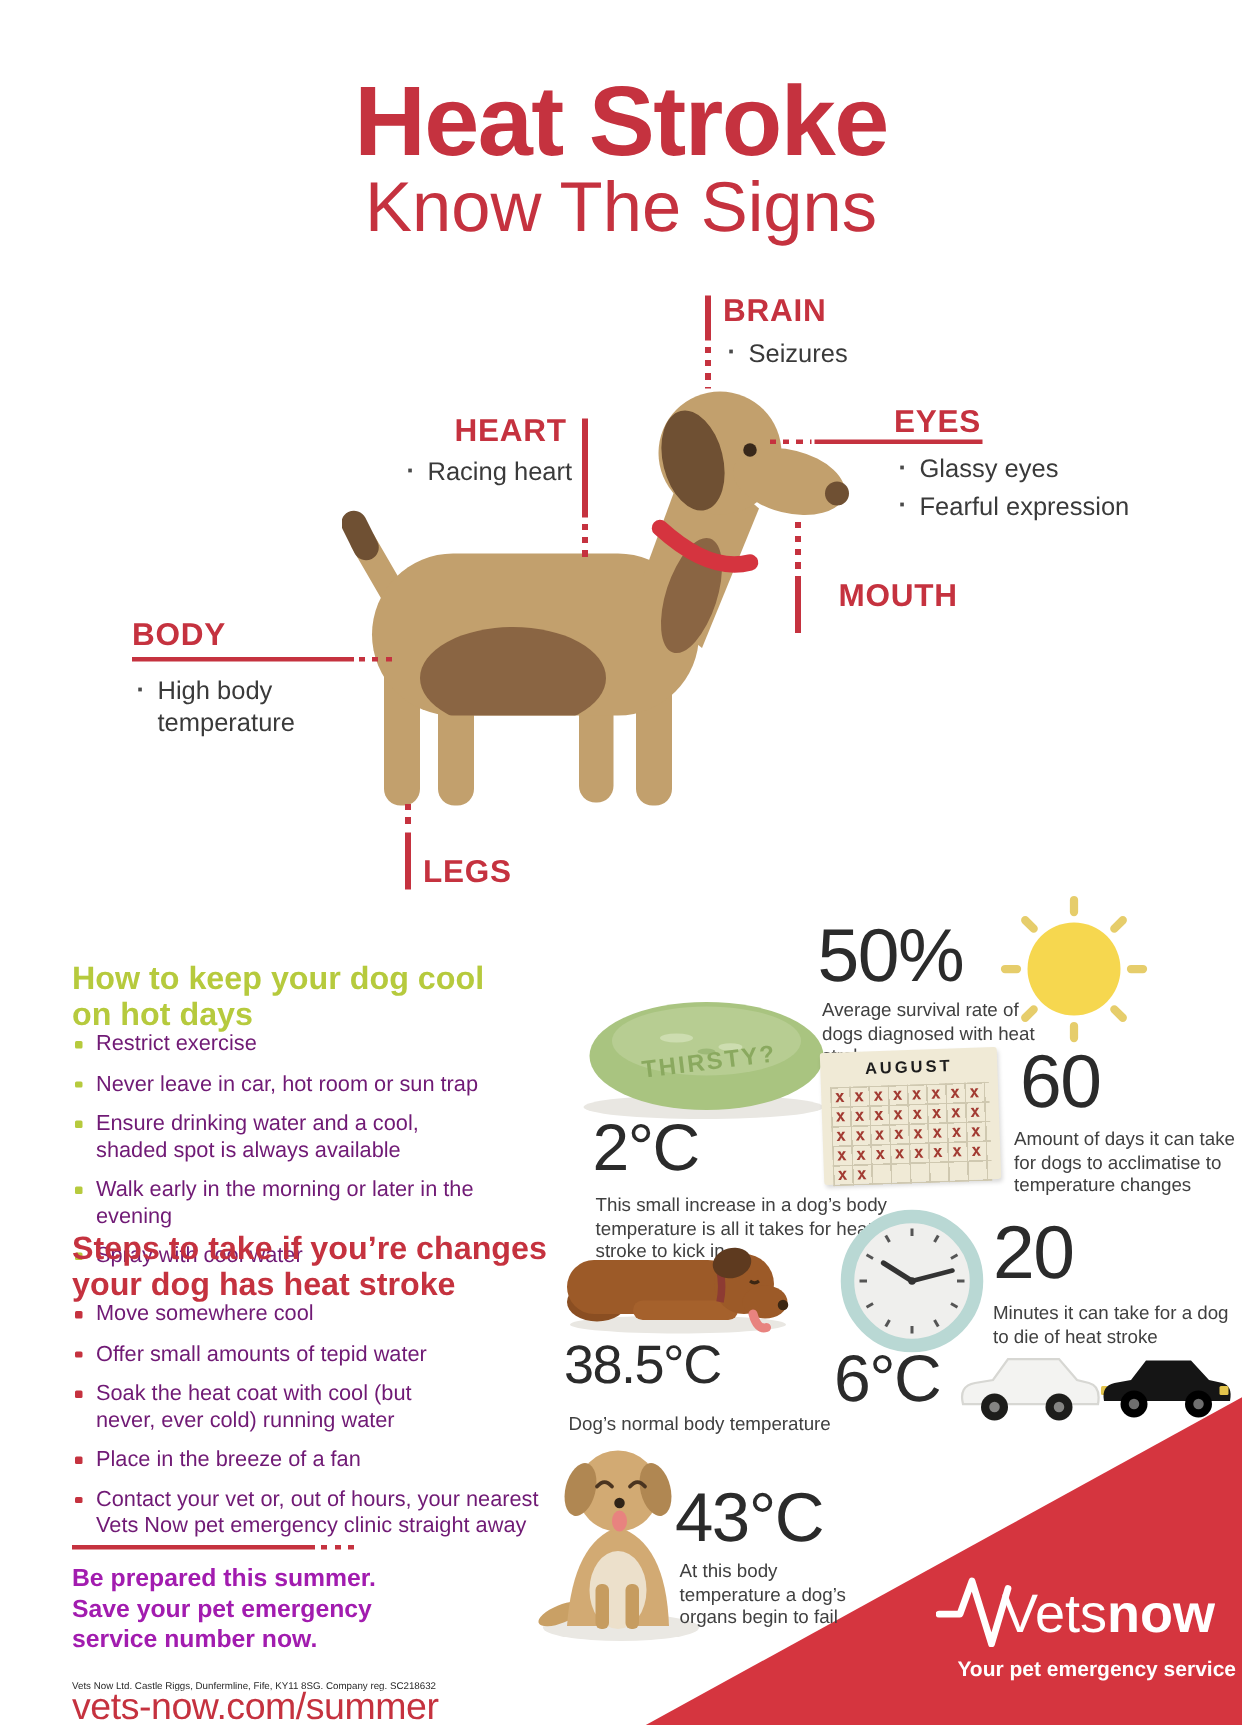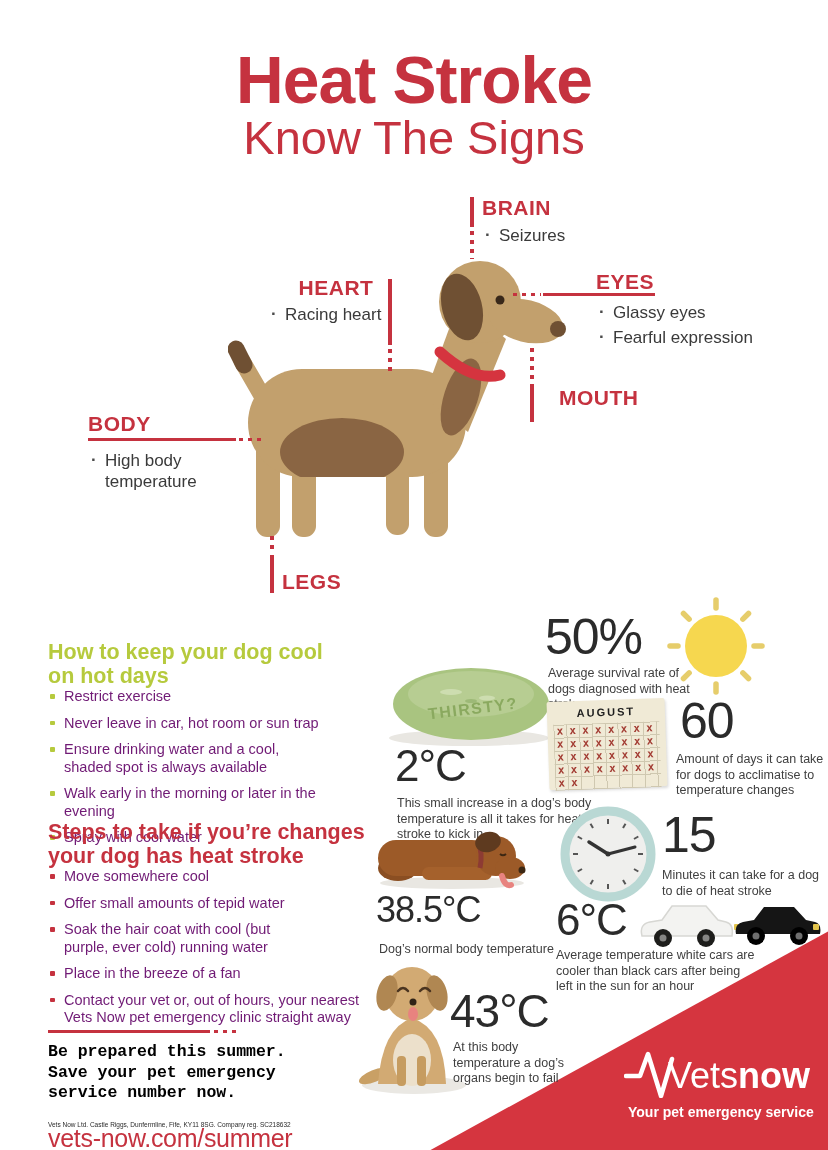--- a/index.html
+++ b/index.html
@@ -29,28 +29,28 @@
   .num{color:#2b2b2b;letter-spacing:-1px;line-height:1;}
   .cap{font-size:12.5px;color:#404040;line-height:1.24;}
   .bowl-word{font-size:16px;font-weight:bold;letter-spacing:1.5px;color:#8aa95f;transform:rotate(-7deg);text-align:center;}
   .calendar{background:#f0ead6;border-radius:2px;box-shadow:1px 2px 3px rgba(0,0,0,.15);transform:rotate(-2deg);}
   .cal-month{padding-top:6px;text-align:center;font-size:11px;font-weight:bold;letter-spacing:2px;color:#1d1d1d;}
   .cal-marks{margin:5px auto 0;width:106px;height:66px;font-family:"DejaVu Sans Mono",monospace;
     font-size:11px;font-weight:bold;letter-spacing:6.2px;line-height:13px;color:#a23b32;word-break:break-all;
     background:repeating-linear-gradient(90deg,#cfc8b0 0 1px,transparent 1px 12.8px),
                repeating-linear-gradient(0deg,#cfc8b0 0 1px,transparent 1px 13px);
     padding-left:3px;}
-  .footer-bold{font-size:16.5px;font-weight:bold;line-height:1.25;color:#000000;font-family:Liberation Mono, monospace;}
+  .footer-bold{font-size:16.5px;font-weight:bold;line-height:1.25;color:#a21caf;}
   .footer-url{font-size:25px;font-weight:normal;color:var(--red);letter-spacing:-0.3px;margin-top:36px;}
   .fine{font-size:6.5px;color:#2a2a2a;}
   .triangle{inset:0;background:var(--brandred);clip-path:polygon(100% 81%,100% 100%,52% 100%);z-index:1;}
   .logo-txt{font-size:36px;color:#fff;line-height:1;z-index:2;}
   .logo-light{font-weight:400;}
   .logo-bold{font-weight:bold;}
-  .tagline{font-size:14px;font-weight:bold;color:#fff;text-align:left;z-index:2;}
+  .tagline{font-size:14px;font-weight:bold;color:#fff;text-align:right;z-index:2;}
   .z2{z-index:2;}
 </style>
 </head>
 <body>
 
 <div id="page">
 
   <div class="abs title-main">Heat Stroke</div>
   <div class="abs title-sub">Know The Signs</div>
 
@@ -78,21 +78,21 @@
     <path d="M212 105 Q245 135 272 128" stroke="#d5343f" stroke-width="11" fill="none" stroke-linecap="round"></path>
   </svg>
 
   <div class="abs bar-v" style="left:470px;top:197px;height:30px"></div>
   <div class="abs dots-v" style="left:470px;top:231px;height:28px"></div>
   <div class="abs sign-label" style="left:482px;top:196px">BRAIN</div>
   <div class="abs sign-items" style="left:484px;top:225px;width:160px">
     <div class="it">Seizures</div>
   </div>
 
-  <div class="abs sign-label" style="left:291px;top:276px;width:90px;text-align:center">HEART</div>
+  <div class="abs sign-label" style="left:303px;top:276px;width:90px;text-align:left">HEART</div>
   <div class="abs bar-v" style="left:388px;top:279px;height:66px"></div>
   <div class="abs dots-v" style="left:388px;top:349px;height:26px"></div>
   <div class="abs sign-items" style="left:270px;top:304px;width:120px">
     <div class="it">Racing heart</div>
   </div>
 
   <div class="abs sign-label" style="left:596px;top:270px">EYES</div>
   <div class="abs dots-h" style="left:513px;top:293px;width:28px"></div>
   <div class="abs line-h" style="left:543px;top:293px;width:112px"></div>
   <div class="abs sign-items" style="left:598px;top:302px;width:190px">
@@ -121,21 +121,21 @@
     <div class="tip">Never leave in car, hot room or sun trap</div>
     <div class="tip" style="width:250px">Ensure drinking water and a cool, shaded spot is always available</div>
     <div class="tip">Walk early in the morning or later in the evening</div>
     <div class="tip">Spray with cool water</div>
   </div>
 
   <div class="abs col-h h-red" style="left:48px;top:820px;width:320px">Steps to take if you’re changes your dog has heat stroke</div>
   <div class="abs tiplist redlist" style="left:48px;top:868px;width:330px">
     <div class="tip">Move somewhere cool</div>
     <div class="tip">Offer small amounts of tepid water</div>
-    <div class="tip" style="width:240px">Soak the hair coat with cool (but purple, ever cold) running water</div>
+    <div class="tip" style="width:240px">Soak the heat coat with cool (but never, ever cold) running water</div>
     <div class="tip">Place in the breeze of a fan</div>
     <div class="tip" style="width:320px">Contact your vet or, out of hours, your nearest Vets Now pet emergency clinic straight away</div>
   </div>
 
   <svg class="abs" style="left:383px;top:658px" width="178" height="92" viewBox="0 0 178 92">
     <ellipse cx="86" cy="80" rx="80" ry="8" fill="#e9e7e2"></ellipse>
     <ellipse cx="88" cy="46" rx="78" ry="36" fill="#a9c480"></ellipse>
     <ellipse cx="88" cy="36" rx="63" ry="23" fill="#b7cd92"></ellipse>
     <ellipse cx="68" cy="34" rx="11" ry="3" fill="#cdddb0"></ellipse>
     <ellipse cx="104" cy="40" rx="8" ry="2.5" fill="#cdddb0"></ellipse>
@@ -181,21 +181,21 @@
         <line y1="-35" y2="-30" transform="rotate(210)"></line>
         <line y1="-35" y2="-30" transform="rotate(240)"></line>
       <line y1="-35" y2="-30" transform="rotate(270)"></line>
         <line y1="-35" y2="-30" transform="rotate(300)"></line>
         <line y1="-35" y2="-30" transform="rotate(330)"></line>
     </g>
     <line x1="48" y1="48" x2="29" y2="36" stroke="#333" stroke-width="3.5" stroke-linecap="round"></line>
     <line x1="48" y1="48" x2="75" y2="41" stroke="#333" stroke-width="3" stroke-linecap="round"></line>
     <circle cx="48" cy="48" r="2.5" fill="#333"></circle>
   </svg>
-  <div class="abs num" style="left:662px;top:810px;font-size:50px">15</div>
+  <div class="abs num" style="left:662px;top:810px;font-size:50px">20</div>
   <div class="abs cap" style="left:662px;top:868px;width:168px">Minutes it can take for a dog to die of heat stroke</div>
 
   <svg class="abs" style="left:372px;top:826px" width="165" height="64" viewBox="0 0 165 64">
     <ellipse cx="80" cy="57" rx="72" ry="6" fill="#e9e7e2"></ellipse>
     <ellipse cx="26" cy="42" rx="20" ry="13" fill="#8a4e22"></ellipse>
     <rect x="6" y="14" width="112" height="36" rx="18" fill="#9c5a28"></rect>
     <rect x="50" y="41" width="70" height="13" rx="6.5" fill="#a5612c"></rect>
     <circle cx="124" cy="30" r="20" fill="#9c5a28"></circle>
     <ellipse cx="138" cy="42" rx="15" ry="11" fill="#9c5a28"></ellipse>
     <path d="M106 14 q5 14 2 28" stroke="#8d3b33" stroke-width="5" fill="none"></path>
@@ -215,21 +215,20 @@
     <circle cx="70" cy="42" r="9" fill="#1d1d1b"></circle>
       <circle cx="70" cy="42" r="3.5" fill="#858583"></circle>
     <rect x="98" y="28" width="5" height="6" rx="1" fill="#e3c44c"></rect>
     <path d="M100 38 q-2 -10 7 -12 l11 -2 10 -13 h30 l12 13 9 2 q7 2 5 12 z" fill="#151515"></path>
     <circle cx="120" cy="40" r="9" fill="#000"></circle>
       <circle cx="120" cy="40" r="3.5" fill="#6e6e6e"></circle>
     <circle cx="163" cy="40" r="9" fill="#000"></circle>
       <circle cx="163" cy="40" r="3.5" fill="#6e6e6e"></circle>
     <rect x="177" y="28" width="6" height="6" rx="1" fill="#e3c44c"></rect>
   </svg>
-  <div class="abs cap z2" style="left:556px;top:948px;width:200px">Average temperature white cars are cooler than black cars after being left in the sun for an hour</div>
 
   <svg class="abs" style="left:358px;top:958px" width="118" height="140" viewBox="0 0 118 140">
     <ellipse cx="56" cy="127" rx="52" ry="9" fill="#eae8e3"></ellipse>
     <ellipse cx="16" cy="118" rx="16" ry="6" fill="#c9a065" transform="rotate(-22 16 118)"></ellipse>
     <path d="M20 126 Q24 70 54 60 Q86 70 88 126 Z" fill="#d2aa73"></path>
     <ellipse cx="54" cy="102" rx="19" ry="26" fill="#ece0cb"></ellipse>
     <rect x="39" y="98" width="9" height="30" rx="4" fill="#c69c60"></rect>
     <rect x="59" y="98" width="9" height="30" rx="4" fill="#c69c60"></rect>
     <circle cx="54" cy="36" r="27" fill="#d2aa73"></circle>
     <ellipse cx="29" cy="35" rx="10" ry="18" fill="#b08752" transform="rotate(14 29 35)"></ellipse>

